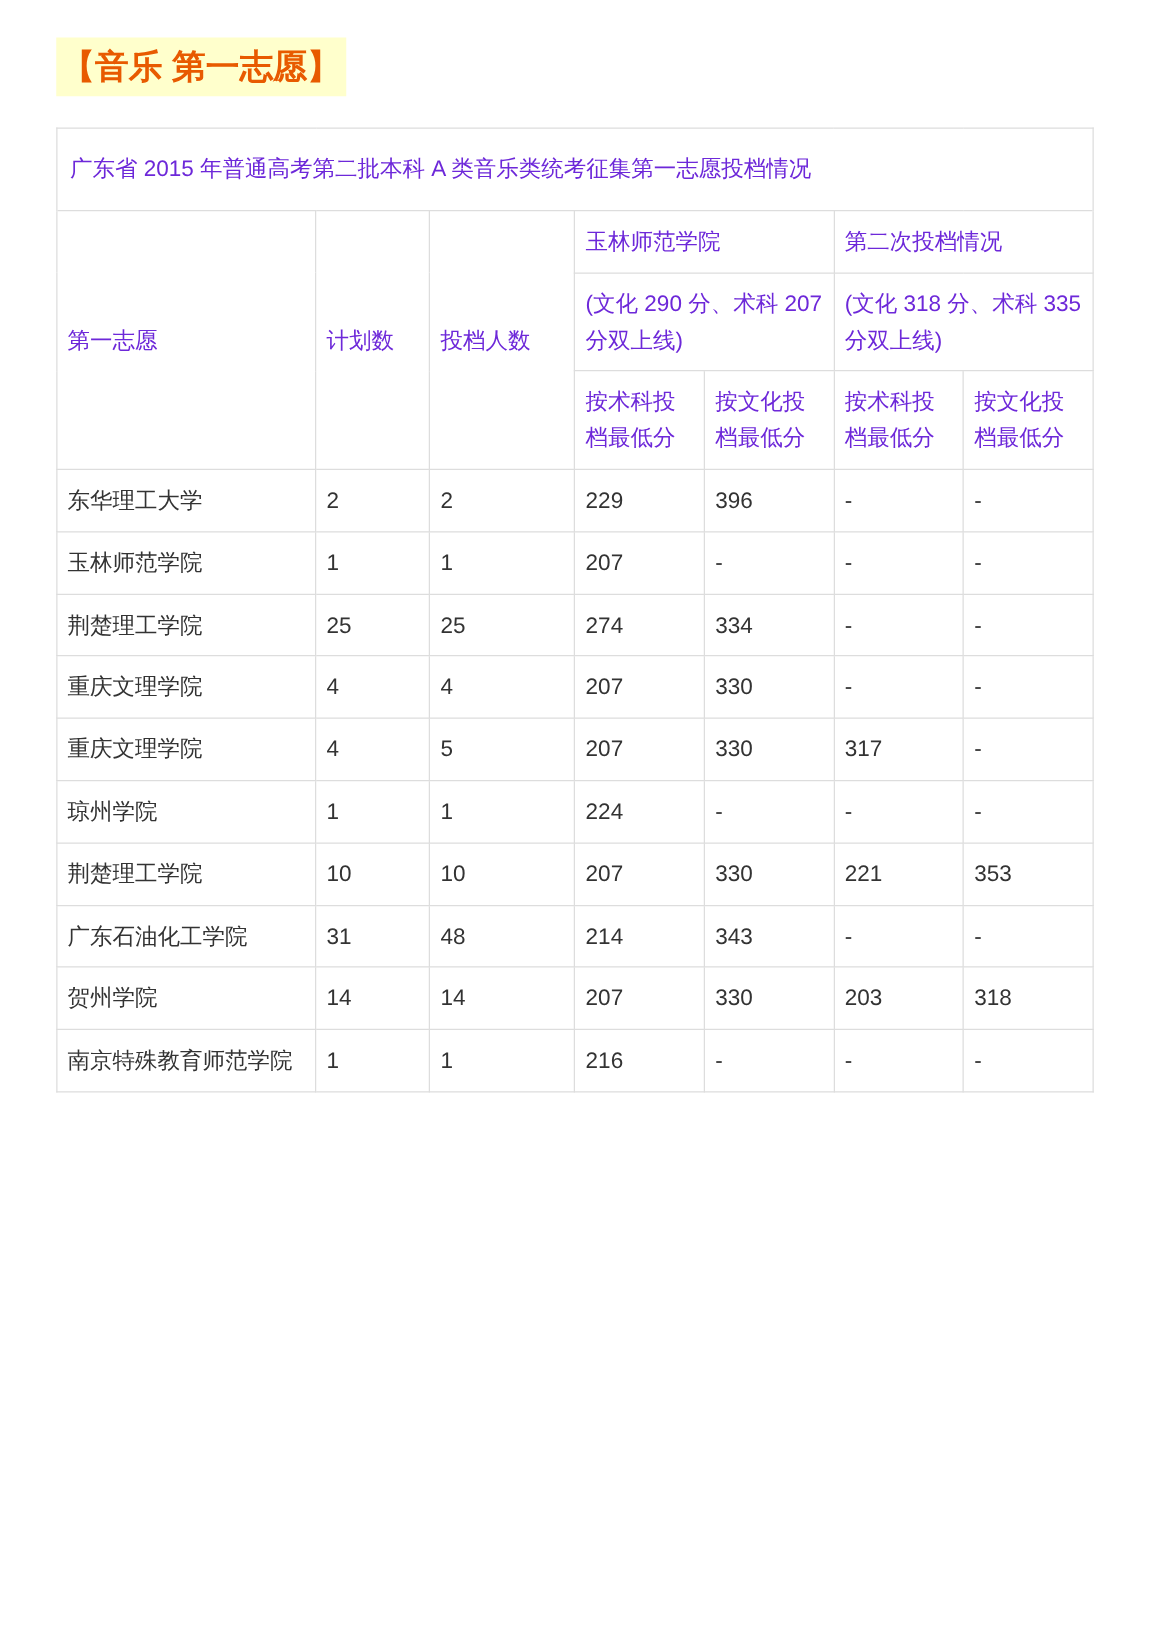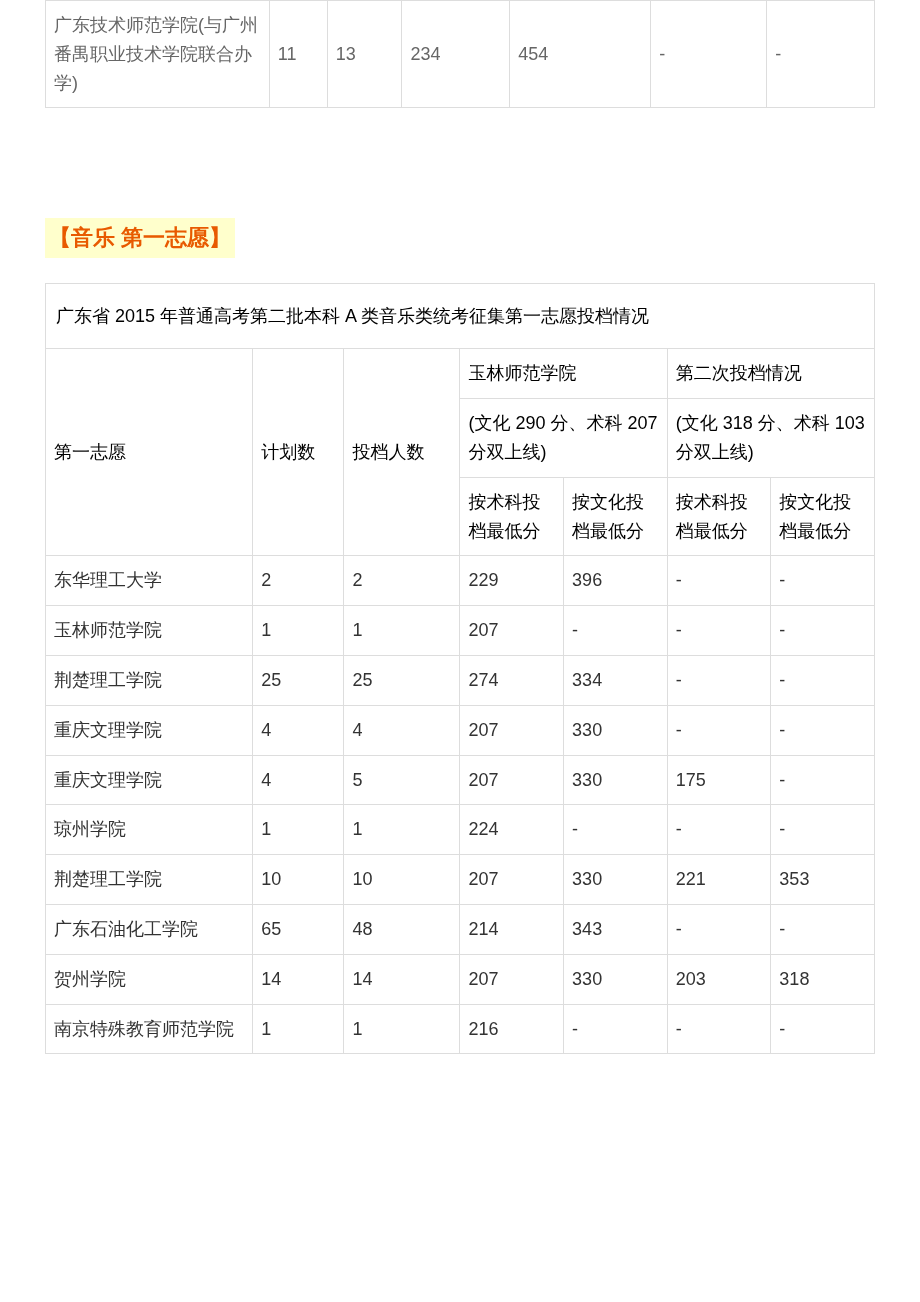--- a/index.html
+++ b/index.html
@@ -22,72 +22,50 @@
       padding: 10px 8px;
       text-align: left;
       vertical-align: middle;
       word-break: break-word;
       font-weight: normal;
     }
     .table1 { margin-bottom: 80px; }
     .table1 td { color: #666; }
     .section-title {
       color: #e85a00;
-      font-size: 22px;
+      font-size: 27px;
       font-weight: bold;
       margin: 30px 0 25px 0;
       background: #ffffcc;
       display: inline-block;
       padding: 2px 4px;
     }
     .table2-caption td {
       border: 1px solid #ddd;
       border-bottom: none;
       padding: 18px 10px;
       color: #333;
     }
     .table2 thead th,
     .table2 thead td {
-      color: #000000;
+      color: #6d28d9;
       background: #fff;
     }
     .table2 tbody td { color: #333; }
     .table2 .col-name { width: 25%; }
     .table2 .col-plan { width: 11%; }
     .table2 .col-toudang { width: 14%; }
     .table2 .col-sub { width: 12.5%; }
   </style>
 </head>
 <body>
 
 <div class="page">
 
   
-  <table class="table1">
-    <colgroup>
-      <col style="width:27%">
-      <col style="width:7%">
-      <col style="width:9%">
-      <col style="width:13%">
-      <col style="width:17%">
-      <col style="width:14%">
-      <col style="width:13%">
-    </colgroup>
-    <tbody>
-      <tr>
-        <td>广东技术师范学院(与广州番禺职业技术学院联合办学)</td>
-        <td>11</td>
-        <td>13</td>
-        <td>234</td>
-        <td>454</td>
-        <td>-</td>
-        <td>-</td>
-      </tr>
-    </tbody>
-  </table>
 
   
   <div class="section-title">【音乐 第一志愿】</div>
 
   
   <table class="table2">
     <colgroup>
       <col class="col-name">
       <col class="col-plan">
       <col class="col-toudang">
@@ -102,21 +80,21 @@
       </tr>
       <tr>
         <th rowspan="3">第一志愿</th>
         <th rowspan="3">计划数</th>
         <th rowspan="3">投档人数</th>
         <th colspan="2">玉林师范学院</th>
         <th colspan="2">第二次投档情况</th>
       </tr>
       <tr>
         <th colspan="2">(文化 290 分、术科 207 分双上线)</th>
-        <th colspan="2">(文化 318 分、术科 103 分双上线)</th>
+        <th colspan="2">(文化 318 分、术科 335 分双上线)</th>
       </tr>
       <tr>
         <th>按术科投档最低分</th>
         <th>按文化投档最低分</th>
         <th>按术科投档最低分</th>
         <th>按文化投档最低分</th>
       </tr>
     </thead>
     <tbody id="table2-body">
 
@@ -155,21 +133,21 @@
           <td>330</td>
           <td>-</td>
           <td>-</td>
         </tr>
         <tr>
           <td>重庆文理学院</td>
           <td>4</td>
           <td>5</td>
           <td>207</td>
           <td>330</td>
-          <td>175</td>
+          <td>317</td>
           <td>-</td>
         </tr>
         <tr>
           <td>琼州学院</td>
           <td>1</td>
           <td>1</td>
           <td>224</td>
           <td>-</td>
           <td>-</td>
           <td>-</td>
@@ -178,21 +156,21 @@
           <td>荆楚理工学院</td>
           <td>10</td>
           <td>10</td>
           <td>207</td>
           <td>330</td>
           <td>221</td>
           <td>353</td>
         </tr>
         <tr>
           <td>广东石油化工学院</td>
-          <td>65</td>
+          <td>31</td>
           <td>48</td>
           <td>214</td>
           <td>343</td>
           <td>-</td>
           <td>-</td>
         </tr>
         <tr>
           <td>贺州学院</td>
           <td>14</td>
           <td>14</td>

